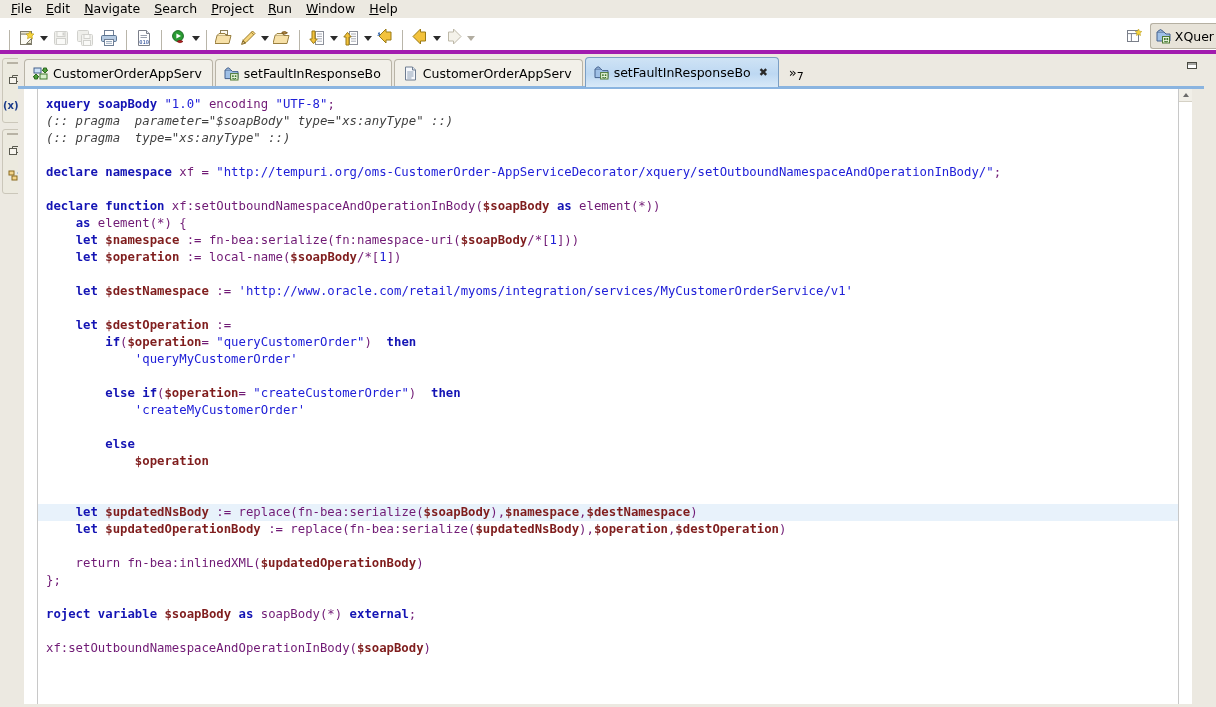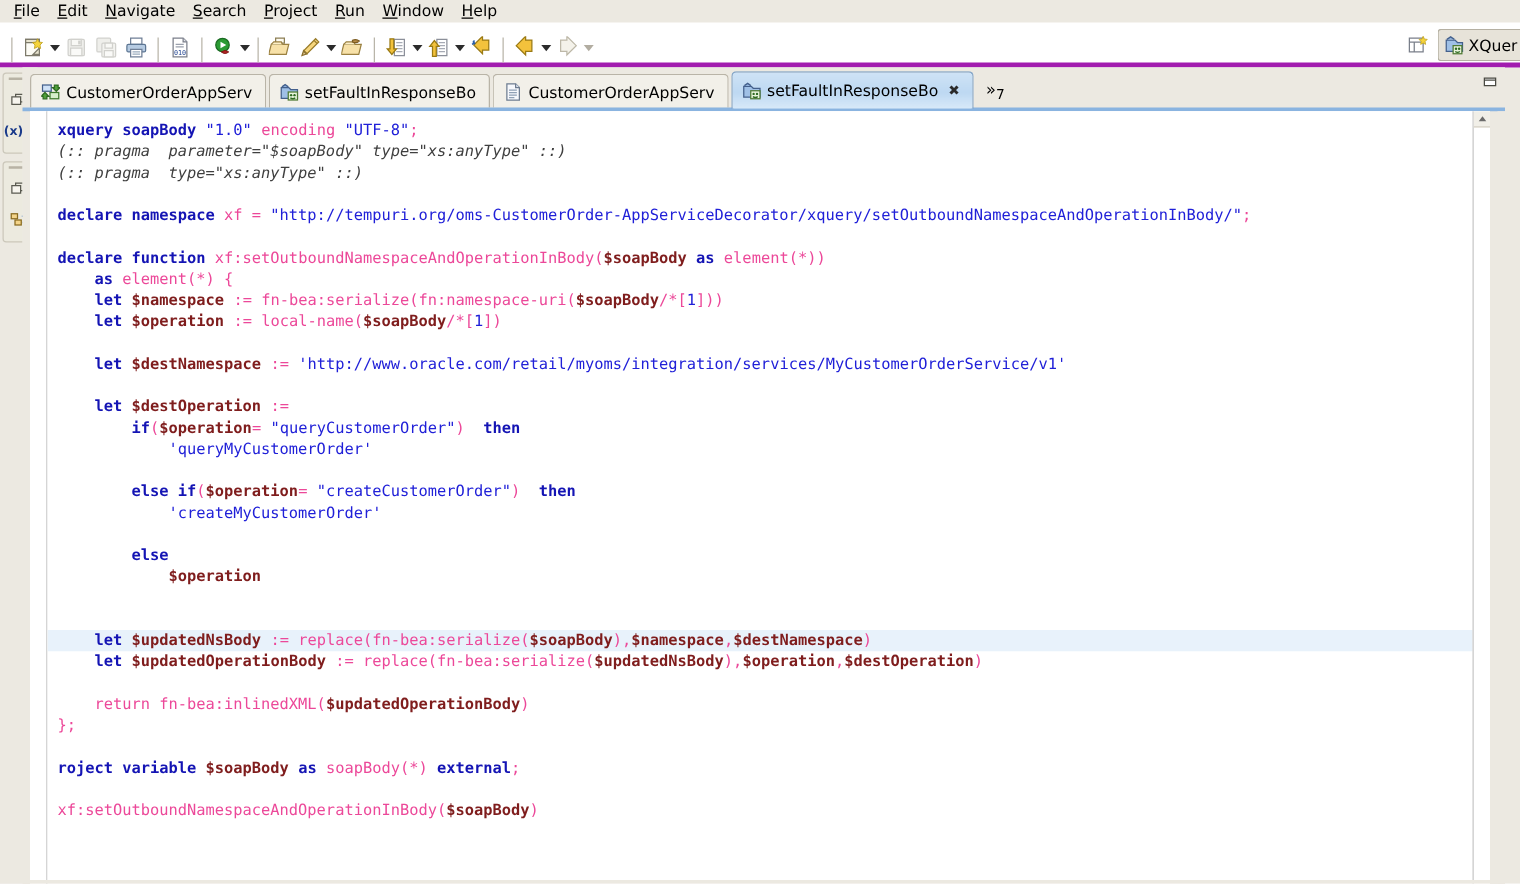--- a/index.html
+++ b/index.html
@@ -231,21 +231,21 @@
     line-height: 17px;
     color: #000000;
     white-space: pre;
     tab-size: 4;
   }
   pre.code .kw   { color: #1414b4; font-weight: bold; }
   pre.code .str  { color: #2020d8; }
   pre.code .cmt  { color: #3f3f3f; font-style: italic; }
   pre.code .var  { color: #7f1d1d; font-weight: bold; }
   pre.code .num  { color: #2020d8; }
-  pre.code .pln  { color: #ec4899; }
+  pre.code .pln  { color: #701a75; }
   .hl-line {
     position: absolute;
     left: 0; width: 100%;
     height: 17px;
     background: #e8f2fb;
     z-index: 0;
   }
   pre.code { position: relative; z-index: 1; }
 
   

